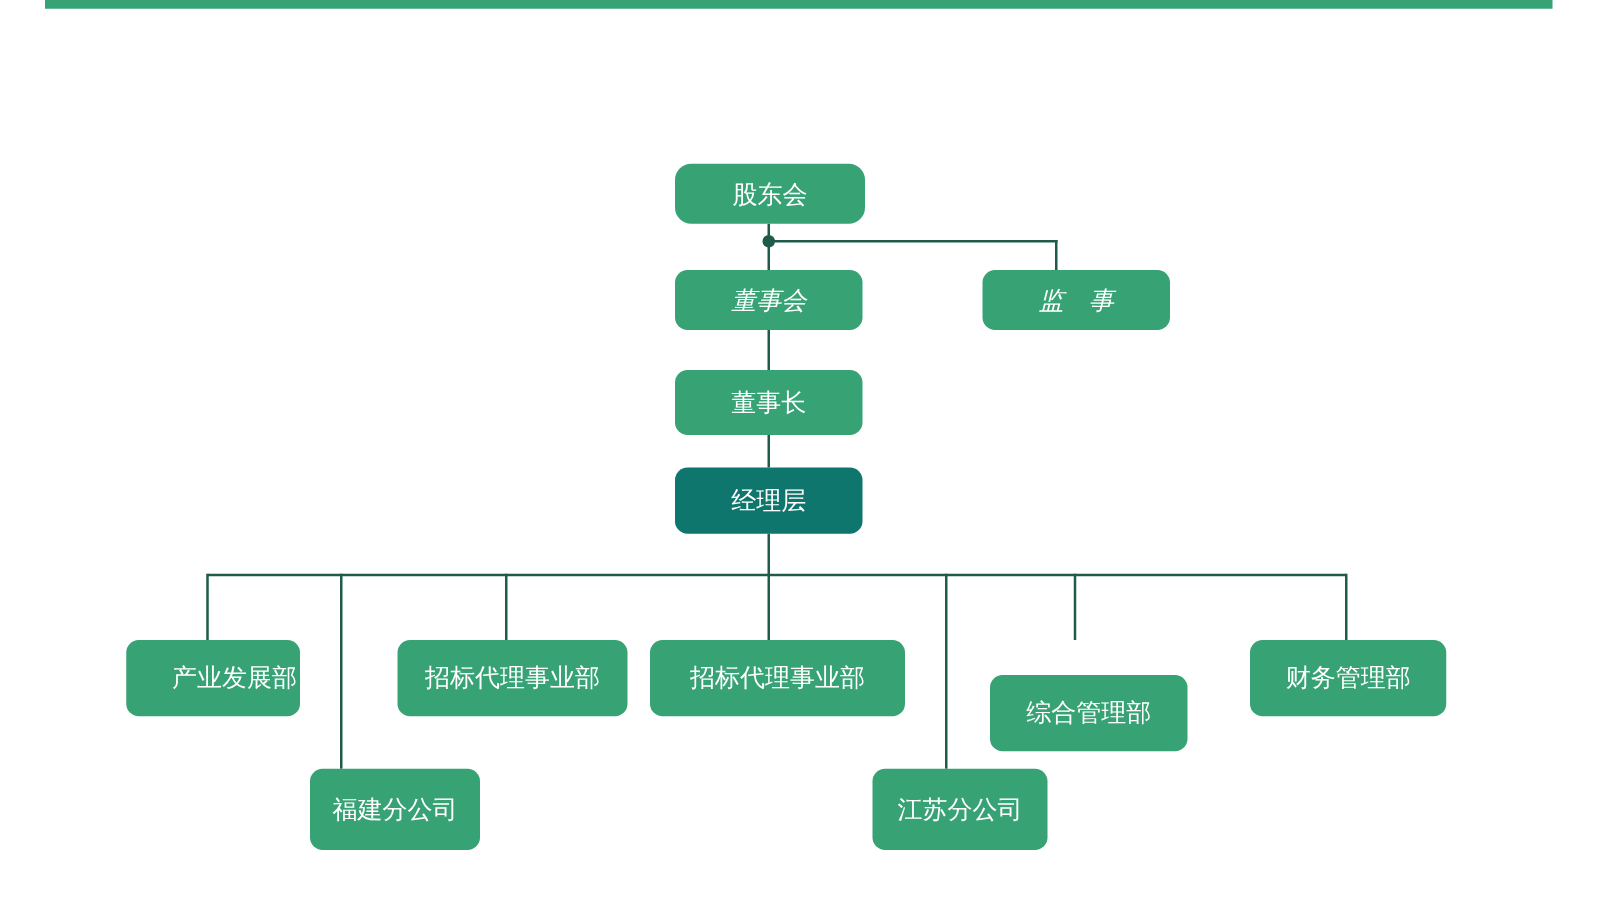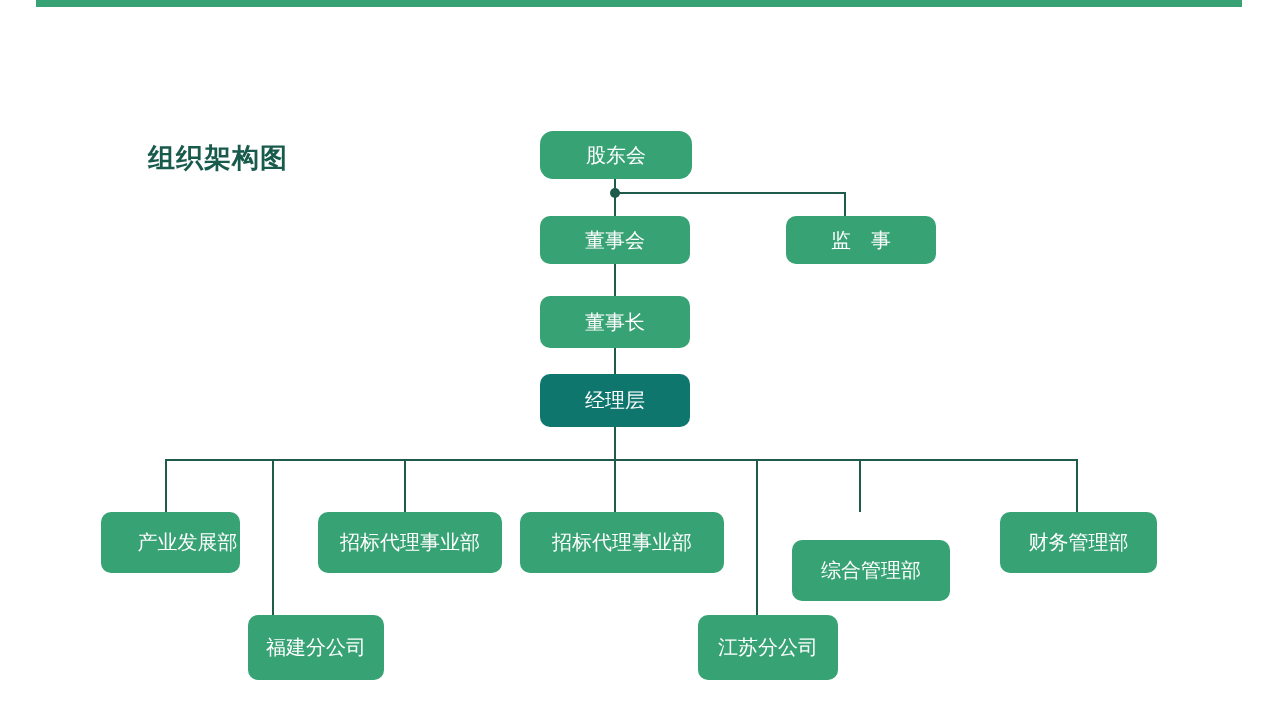--- a/index.html
+++ b/index.html
@@ -43,42 +43,41 @@
   .junction-dot {
     position: absolute;
     border-radius: 50%;
   }
 </style>
 </head>
 <body>
 
 <div id="canvas">
   <div class="accent-bar" style="left: 36px; top: 0px; width: 1206px; height: 7px; background: rgb(55, 162, 116);"></div>
-  <div class="page-title" style="left: 148px; top: 140px; color: rgb(24, 90, 75);">组织架构图</div>
   <div id="connectors">
       <div class="conn" style="left: 614px; top: 179px; width: 2px; height: 37px; background: rgb(30, 91, 75);"></div>
       <div class="conn" style="left: 614px; top: 192px; width: 232px; height: 2px; background: rgb(30, 91, 75);"></div>
       <div class="conn" style="left: 844px; top: 192px; width: 2px; height: 24px; background: rgb(30, 91, 75);"></div>
       <div class="conn" style="left: 614px; top: 264px; width: 2px; height: 32px; background: rgb(30, 91, 75);"></div>
       <div class="conn" style="left: 614px; top: 348px; width: 2px; height: 26px; background: rgb(30, 91, 75);"></div>
       <div class="conn" style="left: 614px; top: 427px; width: 2px; height: 33px; background: rgb(30, 91, 75);"></div>
       <div class="conn" style="left: 166px; top: 459px; width: 911px; height: 2px; background: rgb(30, 91, 75);"></div>
       <div class="conn" style="left: 165px; top: 459px; width: 2px; height: 53px; background: rgb(30, 91, 75);"></div>
       <div class="conn" style="left: 272px; top: 459px; width: 2px; height: 156px; background: rgb(30, 91, 75);"></div>
       <div class="conn" style="left: 404px; top: 459px; width: 2px; height: 53px; background: rgb(30, 91, 75);"></div>
       <div class="conn" style="left: 614px; top: 459px; width: 2px; height: 53px; background: rgb(30, 91, 75);"></div>
       <div class="conn" style="left: 756px; top: 459px; width: 2px; height: 156px; background: rgb(30, 91, 75);"></div>
       <div class="conn" style="left: 859px; top: 459px; width: 2px; height: 53px; background: rgb(30, 91, 75);"></div>
       <div class="conn" style="left: 1076px; top: 459px; width: 2px; height: 53px; background: rgb(30, 91, 75);"></div>
       <div class="junction-dot" style="left: 610px; top: 188px; width: 10px; height: 10px; background: rgb(30, 91, 75);"></div>
     </div>
   <div id="nodes">
       <div class="org-node" style="left: 540px; top: 131px; width: 152px; height: 48px; background: rgb(55, 162, 116); color: rgb(255, 255, 255); border-radius: 13px;">股东会</div>
-      <div class="org-node" style="left: 540px; top: 216px; width: 150px; height: 48px; background: rgb(55, 162, 116); color: rgb(255, 255, 255);">董事会</div>
-      <div class="org-node" style="left: 786px; top: 216px; width: 150px; height: 48px; background: rgb(55, 162, 116); color: rgb(255, 255, 255);">监　事</div>
+      <div class="org-node" style="left: 540px; top: 216px; width: 150px; height: 48px; background: rgb(55, 162, 116); color: rgb(255, 255, 255); font-style: italic;">董事会</div>
+      <div class="org-node" style="left: 786px; top: 216px; width: 150px; height: 48px; background: rgb(55, 162, 116); color: rgb(255, 255, 255); font-style: italic;">监　事</div>
       <div class="org-node" style="left: 540px; top: 296px; width: 150px; height: 52px; background: rgb(55, 162, 116); color: rgb(255, 255, 255); text-align: center;">董事长</div>
       <div class="org-node" style="left: 540px; top: 374px; width: 150px; height: 53px; background: #0f766e; color: rgb(255, 255, 255);">经理层</div>
       <div class="org-node" style="left: 101px; top: 512px; width: 139px; height: 61px; background: rgb(55, 162, 116); color: rgb(255, 255, 255); padding-left: 34px;">产业发展部</div>
       <div class="org-node" style="left: 318px; top: 512px; width: 184px; height: 61px; background: rgb(55, 162, 116); color: rgb(255, 255, 255);">招标代理事业部</div>
       <div class="org-node" style="left: 520px; top: 512px; width: 204px; height: 61px; background: rgb(55, 162, 116); color: rgb(255, 255, 255);">招标代理事业部</div>
       <div class="org-node" style="left: 792px; top: 512px; width: 158px; height: 61px; background: rgb(55, 162, 116); color: rgb(255, 255, 255); margin-top: 28px;">综合管理部</div>
       <div class="org-node" style="left: 1000px; top: 512px; width: 157px; height: 61px; background: rgb(55, 162, 116); color: rgb(255, 255, 255);">财务管理部</div>
       <div class="org-node" style="left: 217px; top: 615px; width: 136px; height: 65px; background: rgb(55, 162, 116); color: rgb(255, 255, 255); margin-left: 31px;">福建分公司</div>
       <div class="org-node" style="left: 698px; top: 615px; width: 140px; height: 65px; background: rgb(55, 162, 116); color: rgb(255, 255, 255);">江苏分公司</div>
     </div>

